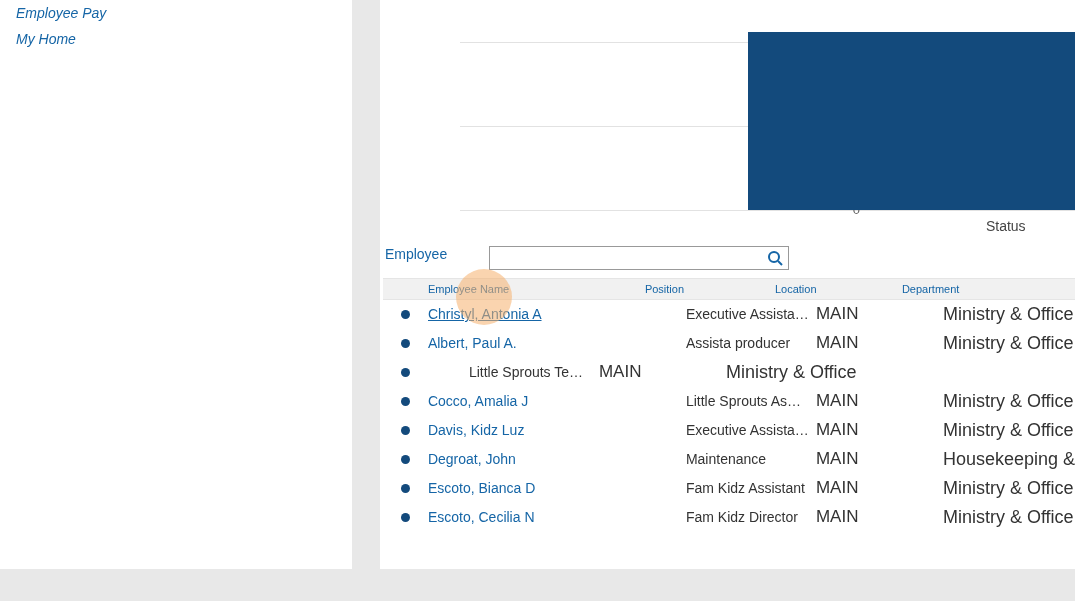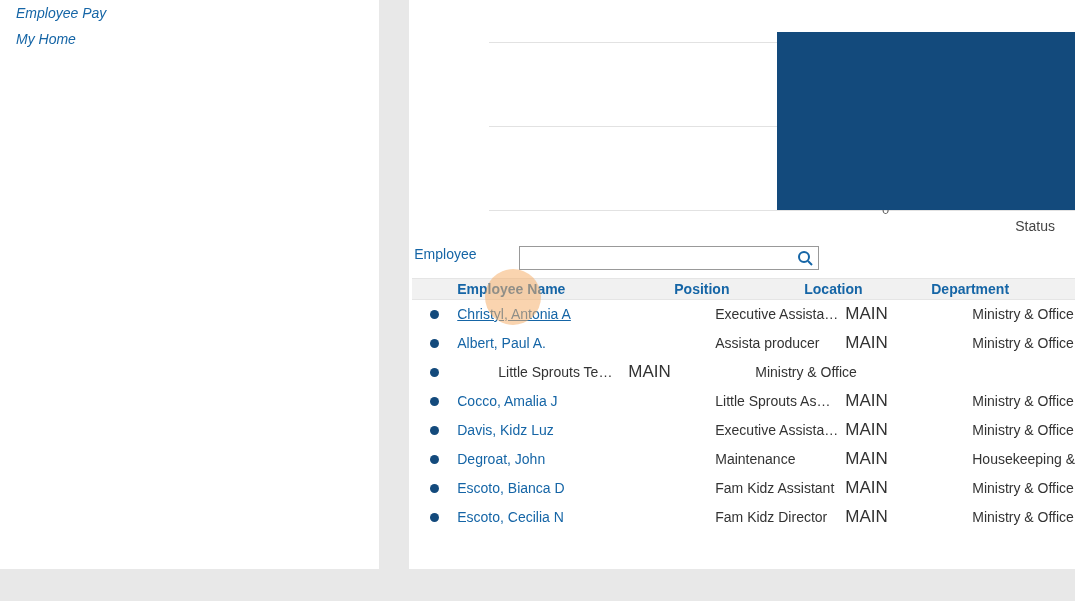--- a/index.html
+++ b/index.html
@@ -16,35 +16,35 @@
   .x-label { position: absolute; color: #444; font-size: 14px; }
   
   .search-row { display: flex; margin: 30px 0 8px 5px; }
   .search-label { color: #1565a6; font-size: 14px; margin-right: 42px; }
   .search-box { position: relative; width: 300px; }
   .search-input { width: 100%; height: 24px; border: 1px solid #999; padding: 2px 28px 2px 6px; font-size: 13px; }
   .search-icon { position: absolute; right: 6px; top: 4px; width: 16px; height: 16px; color: #1565a6; }
   
   .table-wrap { margin-left: 3px; }
   .thead { display: flex; background: #f1f1f1; border-top: 1px solid #e5e5e5; border-bottom: 1px solid #e5e5e5; height: 22px; align-items: center; }
-  .th { color: #1565a6; font-size: 14px; font-weight: bold; }
+  .th { color: #1565a6; font-size: 11px; font-weight: normal; }
   .col-dot { width: 45px; }
   .col-name { width: 217px; padding-left: 0; }
   .col-pos  { width: 130px; }
   .col-loc  { width: 127px; }
   .col-dep  { flex: 1; }
   .tbody { }
   .trow { display: flex; align-items: center; height: 29px; border-bottom: 1px solid transparent; }
   .dot { width: 45px; display:flex; justify-content:center; }
   .dot span { width: 9px; height: 9px; border-radius: 50%; background: #134a7c; display:inline-block; }
   .cell-name { width: 217px; color: #1565a6; font-size: 14px; cursor: pointer; white-space: nowrap; overflow: hidden; text-overflow: ellipsis; }
   .cell-name.hovered { text-decoration: underline; }
   .cell-pos { width: 130px; color: #333; font-size: 14px; white-space: nowrap; overflow: hidden; text-overflow: ellipsis; margin-left: 41px; }
   .cell-loc { width: 127px; color: #333; font-size: 17px; }
-  .cell-dep { flex:1; color: #333; font-size: 14px; white-space: nowrap; overflow: hidden; text-overflow: ellipsis; }
+  .cell-dep { flex:1; color: #333; font-size: 18px; white-space: nowrap; overflow: hidden; text-overflow: ellipsis; }
   
   .highlight { position: absolute; width: 56px; height: 56px; border-radius: 50%; background: rgba(245,176,109,0.55); pointer-events: none; }
   .footer-pad { position:absolute; bottom:0; left:0; right:0; height:32px; background:#e8e8e8; }
   .main-outer { flex:1; display:flex; flex-direction:column; }
   .main-card { background:#fff; flex:1; margin-bottom:32px; overflow:hidden; position:relative; }
   .sidebar-outer { width:405px; display:flex; flex-direction:column; }
   .sidebar-card { background:#fff; flex:1; margin-bottom:32px; position:relative; }
 </style>
 </head>
 <body>

